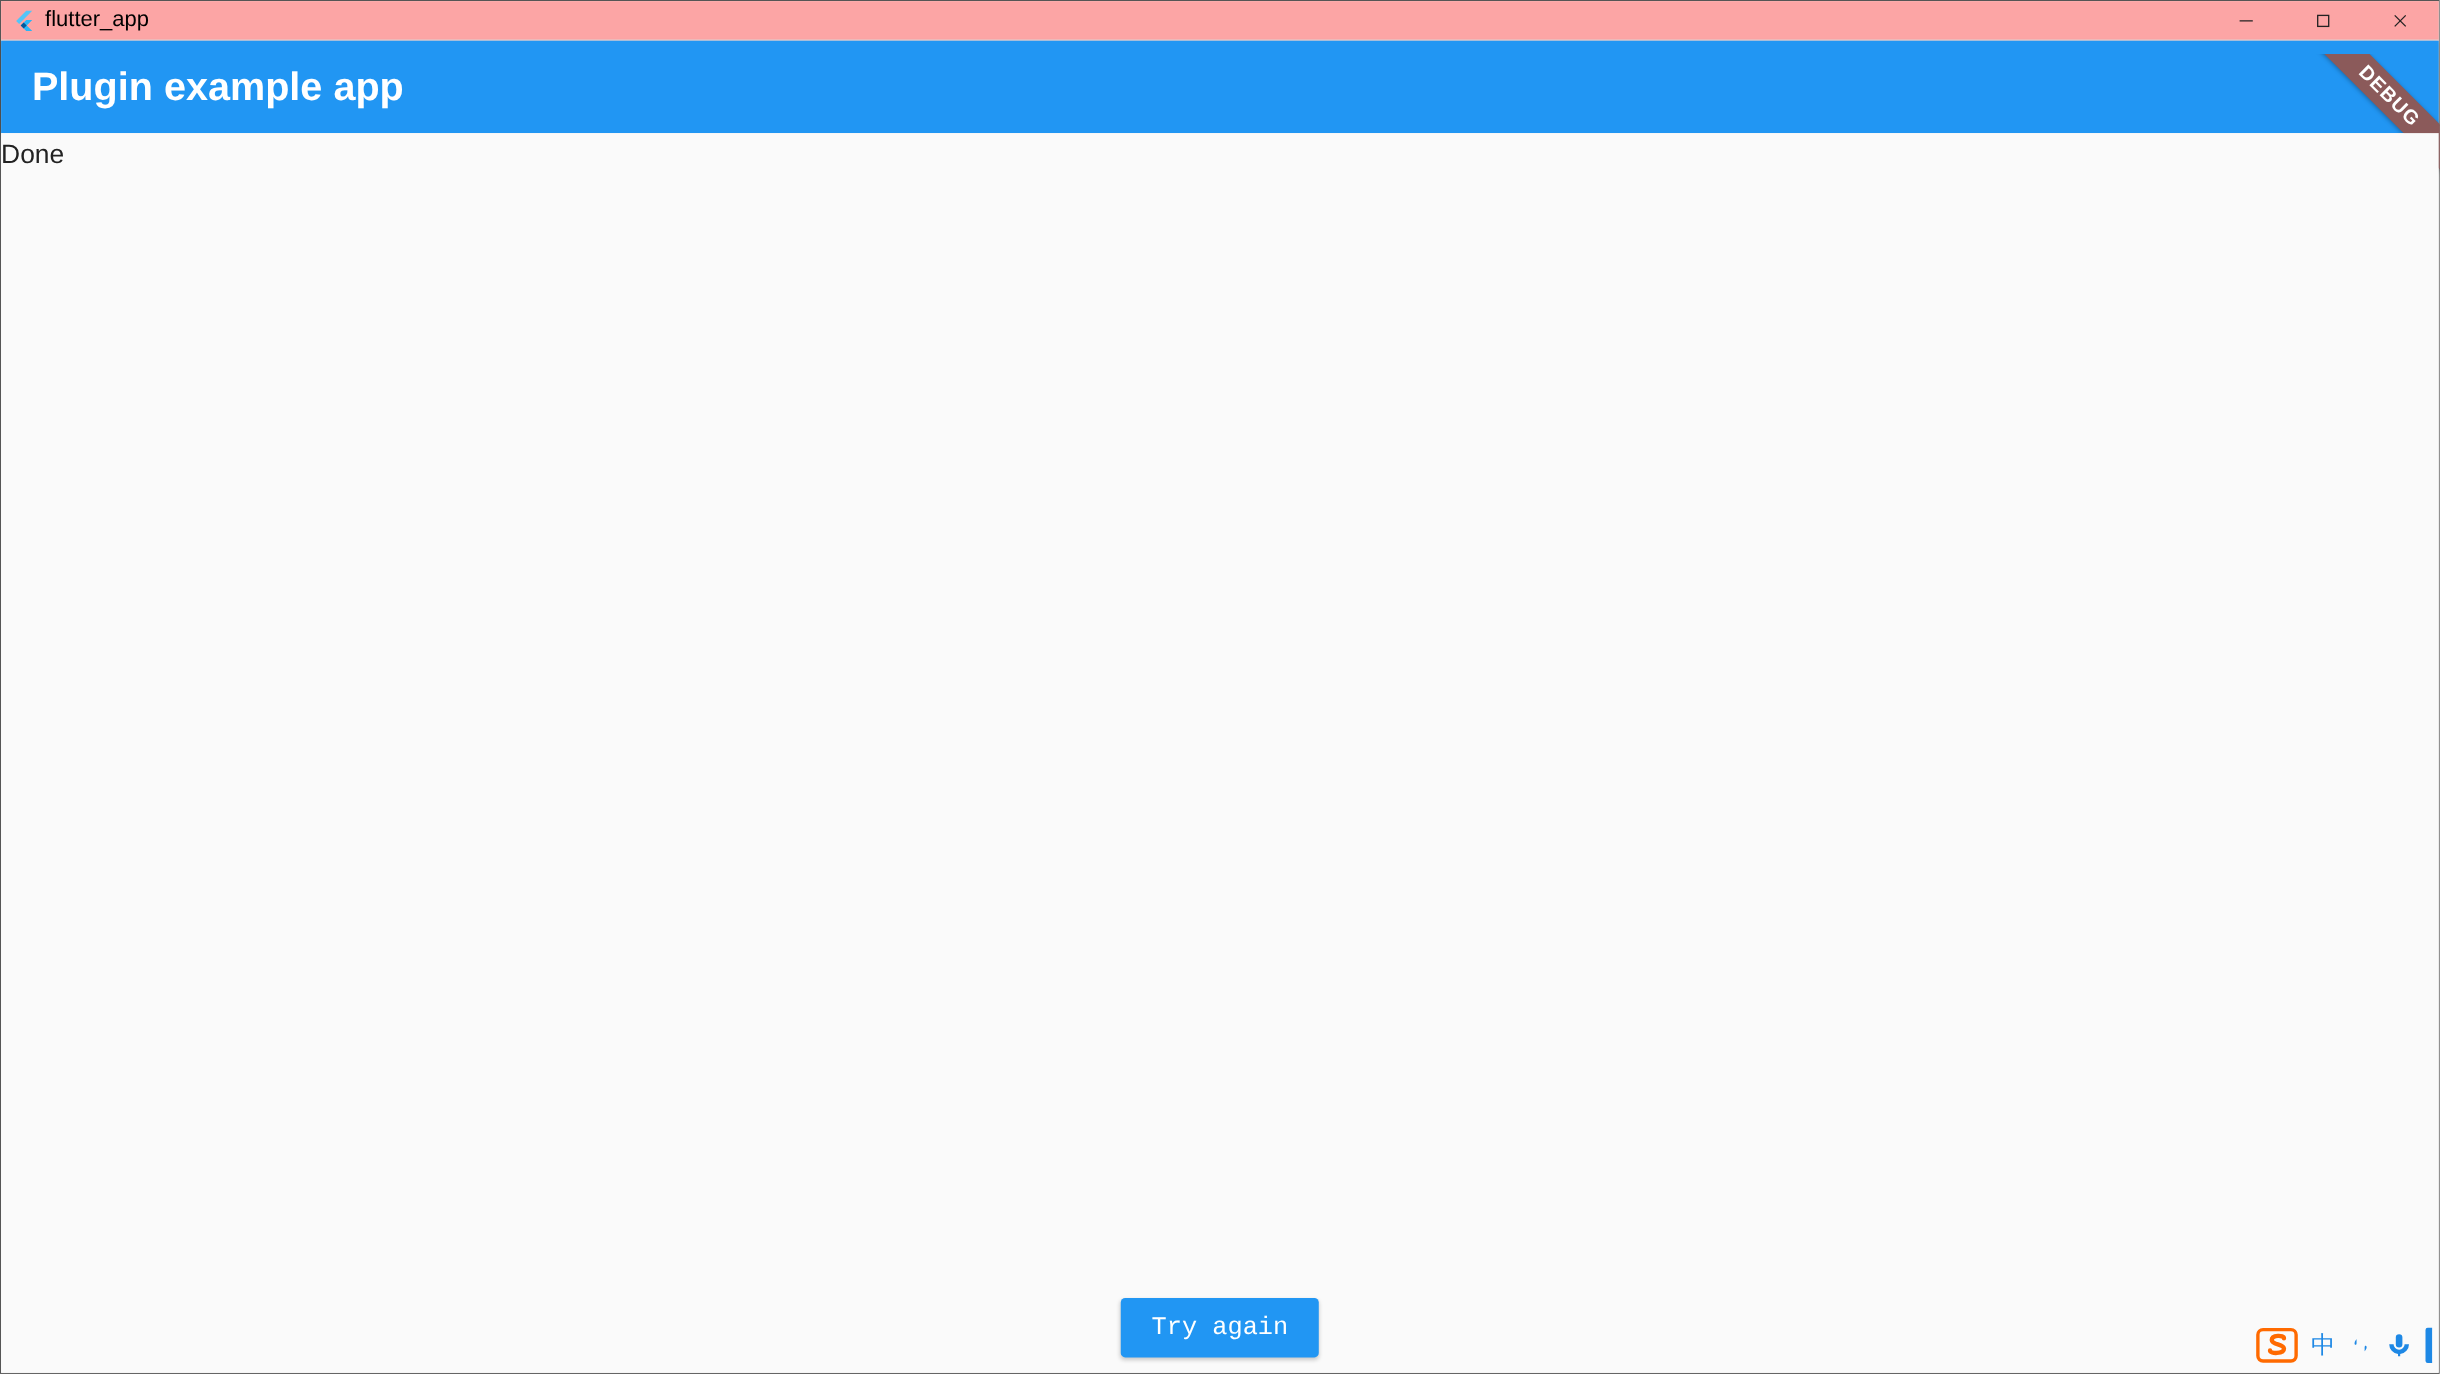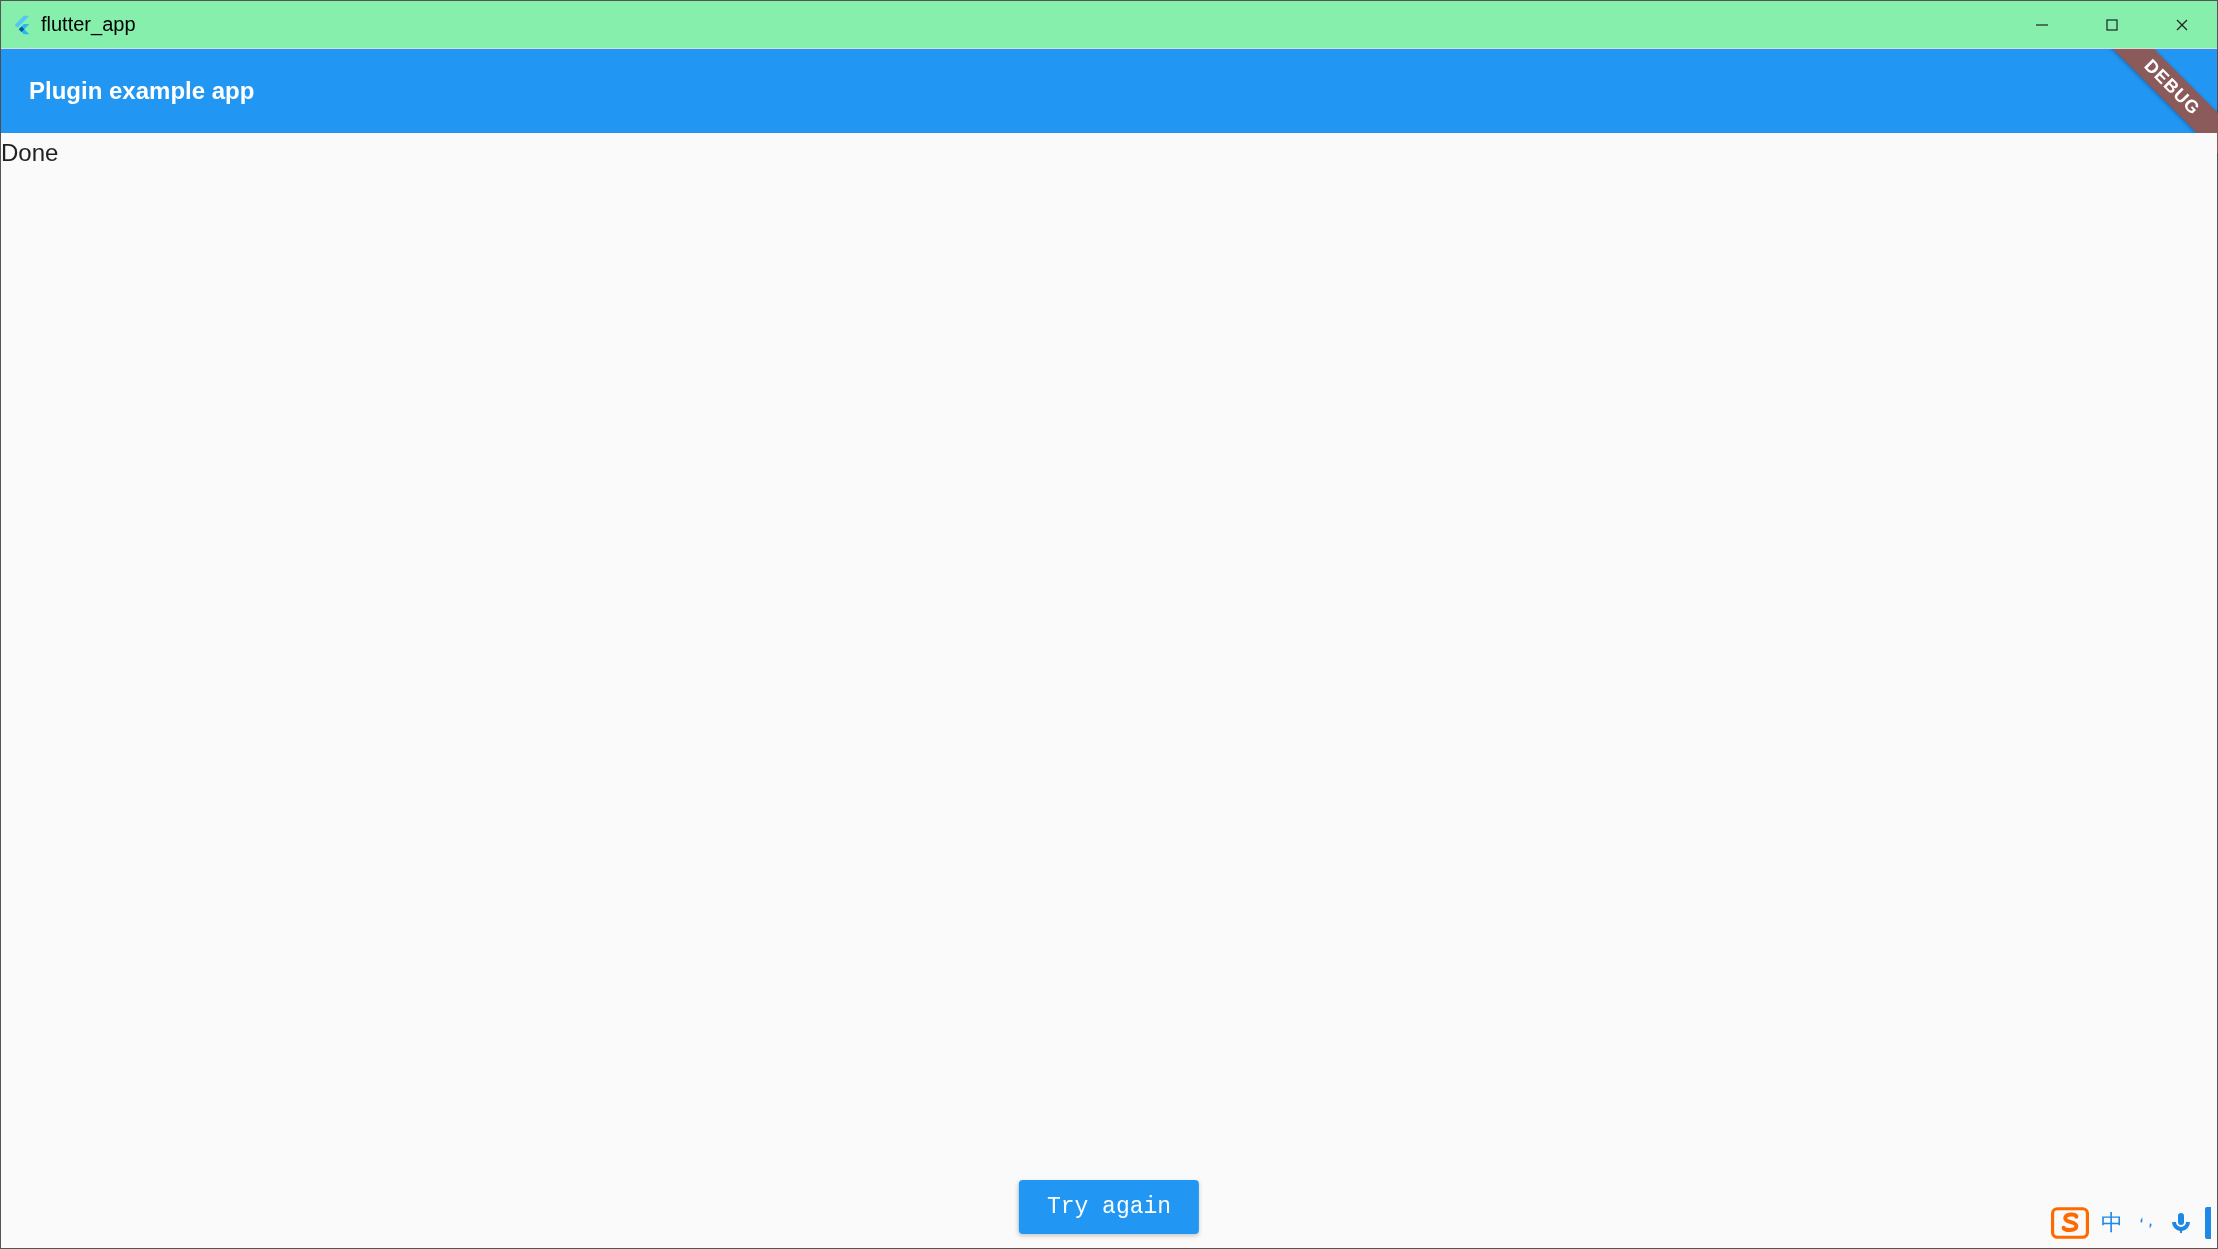--- a/index.html
+++ b/index.html
@@ -17,22 +17,22 @@
     .window {
       width: 2218px;
       height: 1249px;
       background: #ffffff;
       border: 1px solid #555;
       display: flex;
       flex-direction: column;
       position: relative;
     }
     .titlebar {
-      height: 48px;
-      background: #86efac;
+      height: 36px;
+      background: #fca5a5;
       display: flex;
       align-items: center;
       padding-left: 10px;
       border-bottom: 1px solid #e0e0e0;
       gap: 10px;
     }
     .titlebar-left {
       display: flex;
       align-items: center;
       gap: 8px;
@@ -68,21 +68,21 @@
       height: 84px;
       background: #2196F3;
       display: flex;
       align-items: center;
       padding-left: 28px;
       box-shadow: 0 2px 4px rgba(0,0,0,0.2);
       position: relative;
     }
     .appbar-title {
       color: #ffffff;
-      font-size: 24px;
+      font-size: 36px;
       font-weight: 600;
     }
     .debug-banner {
       position: absolute;
       top: 48px;
       right: -2px;
       width: 140px;
       height: 140px;
       overflow: hidden;
       pointer-events: none;

